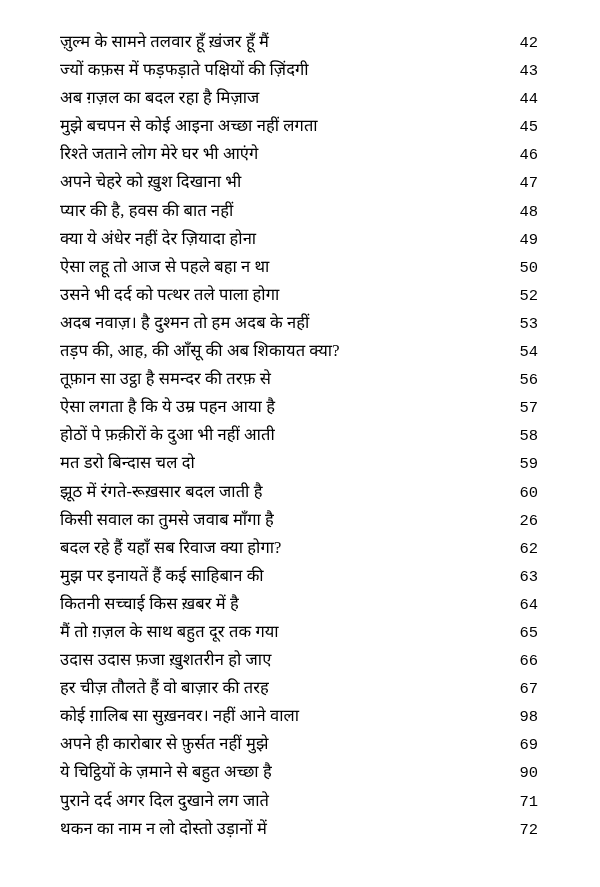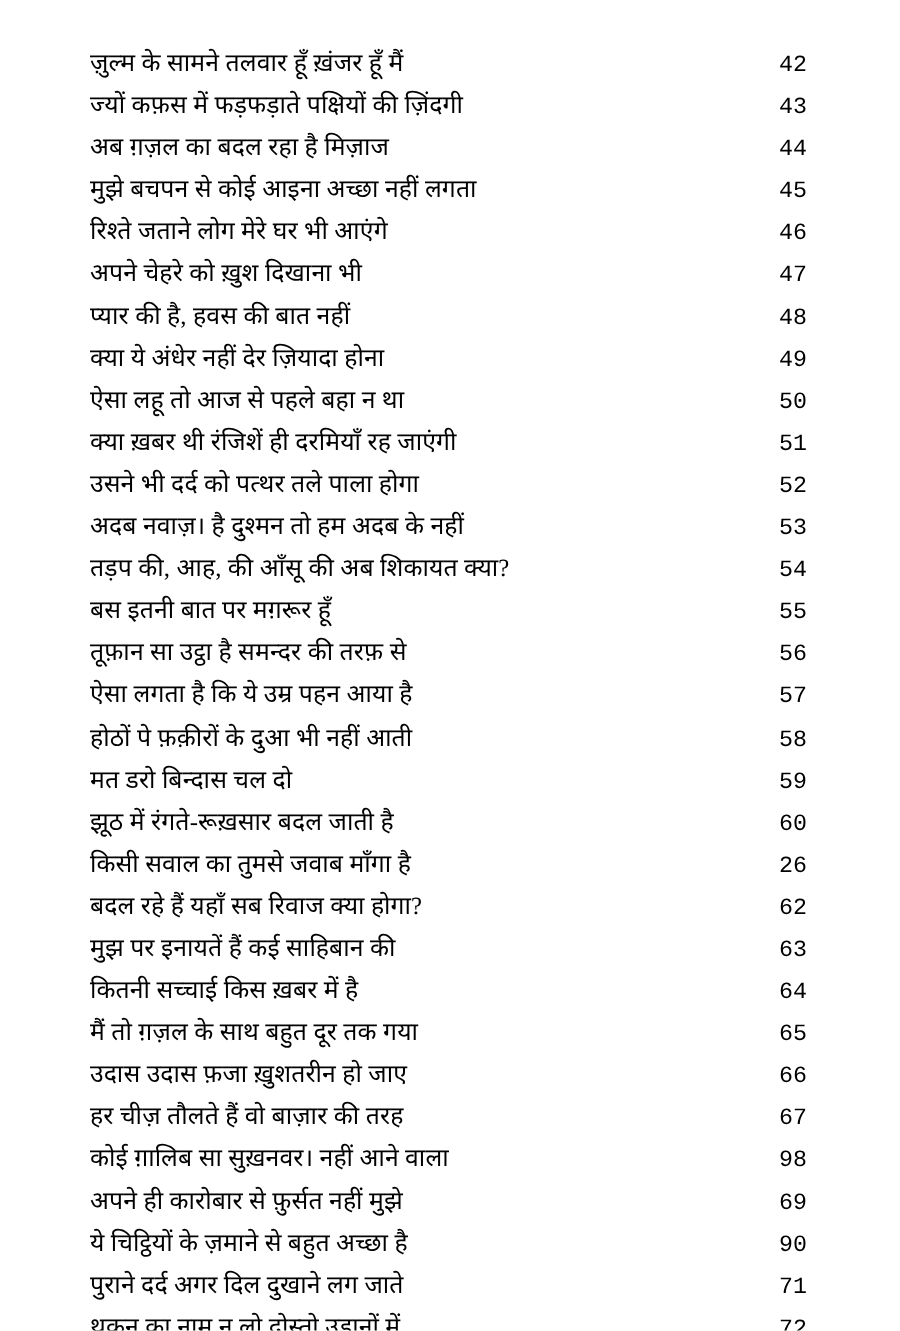--- a/index.html
+++ b/index.html
@@ -86,38 +86,30 @@
       </li>
       <li class="toc-row">
         <span class="toc-title">क्या ये अंधेर नहीं देर ज़ियादा होना</span>
         <span class="toc-page">49</span>
       </li>
       <li class="toc-row">
         <span class="toc-title">ऐसा लहू तो आज से पहले बहा न था</span>
         <span class="toc-page">50</span>
       </li>
       <li class="toc-row">
-        <span class="toc-title">क्या ख़बर थी रंजिशें ही दरमियाँ रह जाएंगी</span>
-        <span class="toc-page">51</span>
-      </li>
-      <li class="toc-row">
         <span class="toc-title">उसने भी दर्द को पत्थर तले पाला होगा</span>
         <span class="toc-page">52</span>
       </li>
       <li class="toc-row">
         <span class="toc-title">अदब नवाज़। है दुश्मन तो हम अदब के नहीं</span>
         <span class="toc-page">53</span>
       </li>
       <li class="toc-row">
         <span class="toc-title">तड़प की, आह, की आँसू की अब शिकायत क्या?</span>
         <span class="toc-page">54</span>
-      </li>
-      <li class="toc-row">
-        <span class="toc-title">बस इतनी बात पर मग़रूर हूँ</span>
-        <span class="toc-page">55</span>
       </li>
       <li class="toc-row">
         <span class="toc-title">तूफ़ान सा उट्ठा है समन्दर की तरफ़ से</span>
         <span class="toc-page">56</span>
       </li>
       <li class="toc-row">
         <span class="toc-title">ऐसा लगता है कि ये उम्र पहन आया है</span>
         <span class="toc-page">57</span>
       </li>
       <li class="toc-row">

